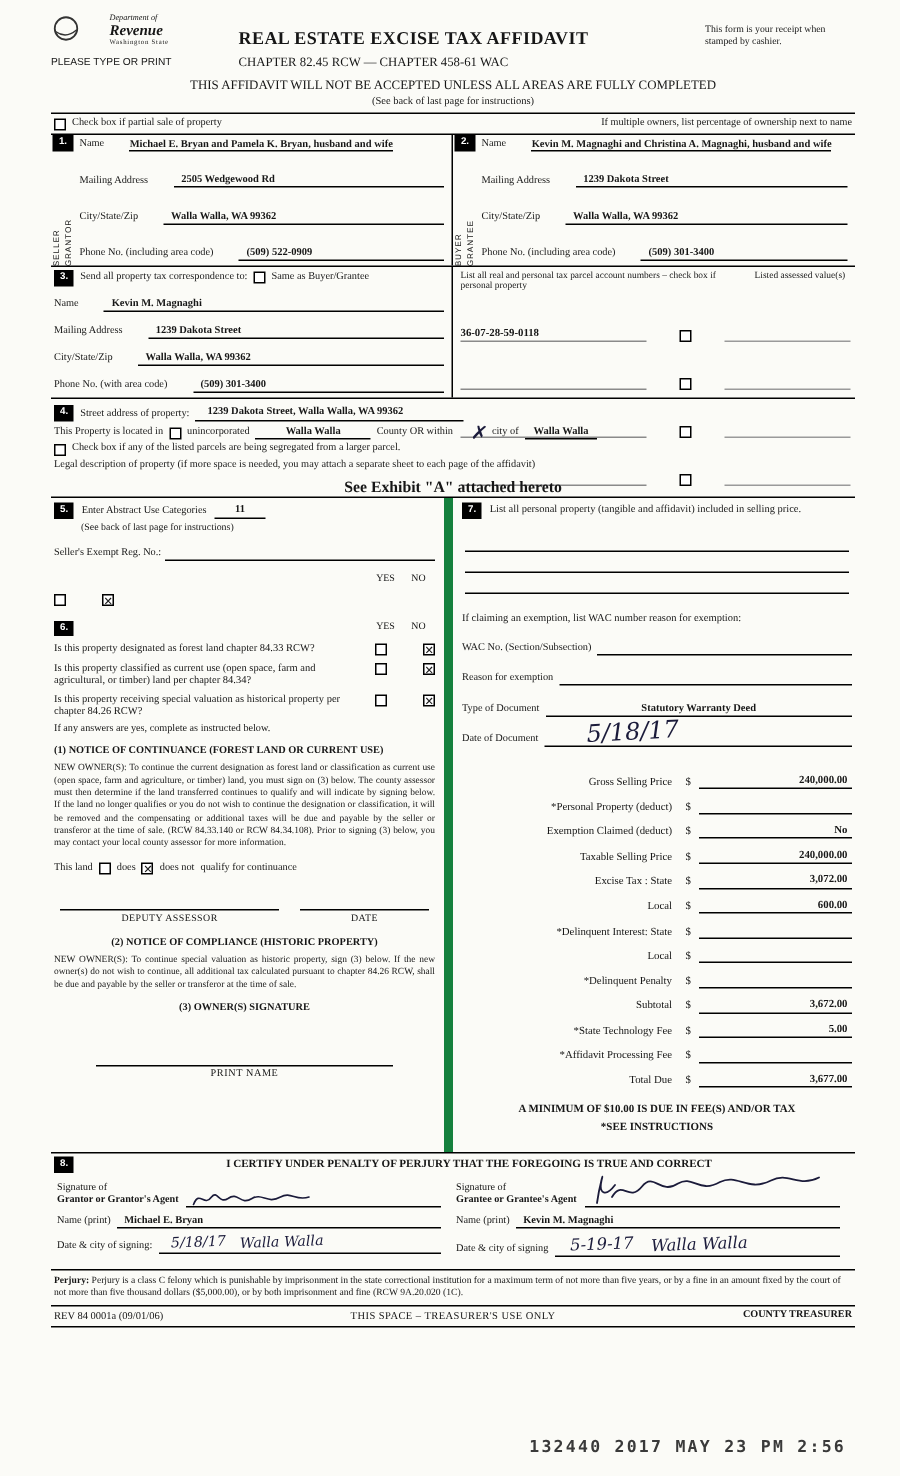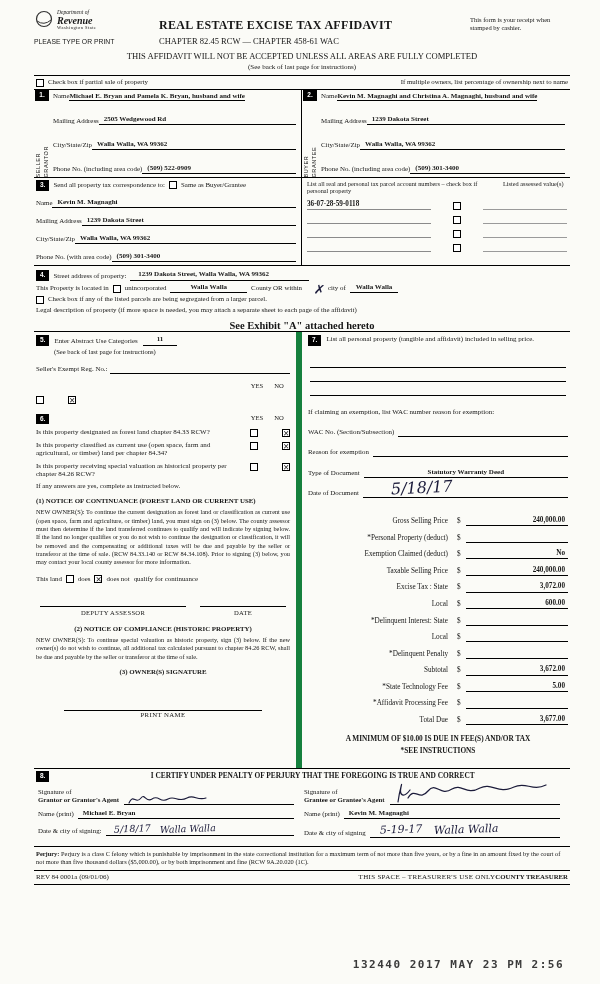--- a/index.html
+++ b/index.html
@@ -2,21 +2,21 @@
 <html><head>
 <meta charset="utf-8">
 <style>
   *{margin:0;padding:0;box-sizing:border-box}
   body{background:#9a9a9a;font-family:"Liberation Serif",serif}
   .sheet{width:600px;height:984px;margin:0 auto;background:#fbfbf7;color:#161616;
          padding:10px 30px 0 34px;position:relative;font-size:7px;line-height:1.3;overflow:hidden}
   
   .hdr{display:flex;align-items:flex-start}
   .hdr-left{width:125px}
-  .logo{display:flex;align-items:center;gap:3px}
+  .logo{display:flex;align-items:center;gap:19px}
   .logo-txt{display:flex;flex-direction:column;line-height:1.05}
   .logo-dept{font-size:5.5px;font-style:italic}
   .logo-name{font-size:10px;font-weight:bold;font-style:italic}
   .logo-state{font-size:4.5px;letter-spacing:.5px}
   .type-print{font-size:6.8px;margin-top:7px;font-family:"Liberation Sans",sans-serif}
   .hdr-center{flex:1;text-align:left;padding-top:8px}
   .title{font-size:12px;font-weight:bold;letter-spacing:.3px}
   .subtitle{font-size:8.5px;margin-top:2px}
   .hdr-right{width:100px;font-size:6.5px;padding-top:6px;line-height:1.25}
   .warning{text-align:center;font-weight:normal;font-size:8.6px;margin-top:4px}
@@ -37,32 +37,32 @@
   .multi-note{margin-left:auto;font-size:6.8px}
   
   .parties{display:flex;height:88px;border-bottom:1px solid #000}
   .party{width:50%;display:flex}
   .party.first{border-right:1px solid #000}
   .party-side{width:16px;display:flex;flex-direction:column;align-items:center}
   .vwrap{flex:1;display:flex;justify-content:center;padding-top:3px;gap:1px}
   .vtext{writing-mode:vertical-rl;transform:rotate(180deg);font-size:5.5px;letter-spacing:.6px;
          line-height:1.1;font-family:"Liberation Sans",sans-serif}
   .party-main{flex:1;display:flex;flex-direction:column;justify-content:space-between;padding:2px 5px 3px 3px}
-  .frow{display:flex;align-items:flex-end;gap:0}
+  .frow{display:flex;align-items:flex-end;gap:17px}
   .name-row{align-items:flex-start}
   .namewrap{flex:1}
   
   .sec3{display:flex;height:88px;border-bottom:1px solid #000}
   .sec3-left{width:50%;border-right:1px solid #000;padding:2px 5px 3px 2px;display:flex;flex-direction:column;justify-content:space-between}
   .send-row{display:flex;align-items:center;gap:4px}
   .sec3-right{width:50%;padding:2px 3px 3px 5px;display:flex;flex-direction:column}
   .parcel-hdr{display:flex;gap:8px;font-size:6.3px;line-height:1.15}
   .parcel-hdr-main{flex:1}
   .parcel-hdr-val{width:64px}
-  .parcel-row{display:flex;align-items:flex-end;gap:22px;margin-top:5px}
+  .parcel-row{display:flex;align-items:flex-end;gap:22px;margin-top:23px}
   .parcel-num{width:124px;border-bottom:1px solid #8a8a8a;font-weight:bold;font-size:7.2px;min-height:9px}
   .assessed-line{flex:1;border-bottom:1px solid #9a9a9a;min-height:8px}
   
   .sec4{border-bottom:1px solid #000;height:66px;padding:2px 2px 0;overflow:hidden}
   .s4row{display:flex;align-items:flex-end;gap:4px;margin-top:2px}
   .streetv{border-bottom:1px solid #000;font-weight:bold;padding:0 40px 0 8px}
   .countyv{border-bottom:1px solid #000;font-weight:bold;padding:0 20px;text-align:center}
   .cityv{border-bottom:1px solid #000;font-weight:bold;padding:0 6px}
   .handx{font-size:13px;line-height:10px;font-weight:bold;font-family:"DejaVu Sans",sans-serif;
          display:inline-block;transform:rotate(8deg);margin:0 -1px -2px 8px;color:#1b1b3a}
@@ -123,21 +123,21 @@
   .siglbls{display:flex;flex-direction:column;font-size:6.8px;line-height:1.25;width:86px}
   .sigline{flex:1;border-bottom:1px solid #000;height:18px;position:relative;overflow:visible}
   .scribble{position:absolute;bottom:-3px;left:2px}
   .s8field{display:flex;align-items:flex-end;gap:4px;margin-top:4px}
   .handsm{font-size:9.5px;margin-left:8px}
   .handlg{font-size:11px;margin-left:10px}
   
   .perjury{font-size:6.4px;line-height:1.3;padding:3px 2px}
   .footrow{display:flex;align-items:center;border-top:1px solid #000;border-bottom:1px solid #000;
            padding:2px;font-size:7px}
-  .footrow .mid{flex:1;text-align:right;letter-spacing:.3px}
+  .footrow .mid{flex:1;text-align:center;letter-spacing:.3px}
   .footrow .ct{font-weight:bold;font-size:6.8px}
   .stamp{position:absolute;right:36px;bottom:12px;font-family:"DejaVu Sans Mono",monospace;
          font-weight:bold;font-size:11px;letter-spacing:1.5px;color:#3a3a3a}
 </style>
 </head>
 <body>
 
 <div class="sheet">
 
   <div class="hdr">

